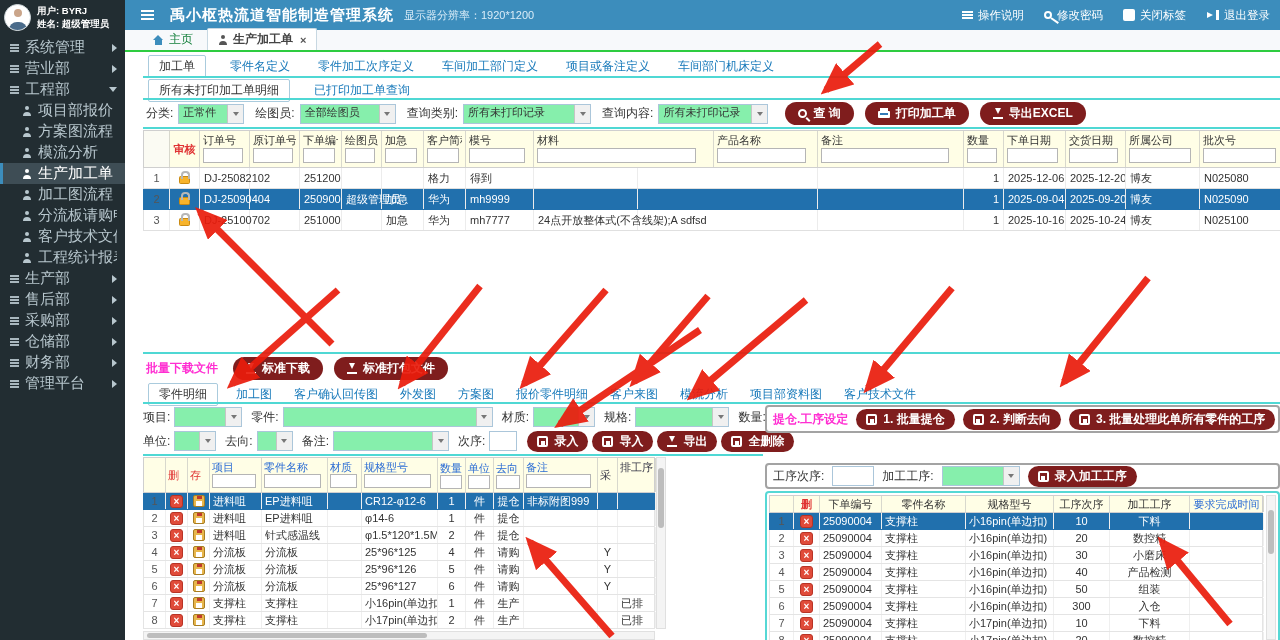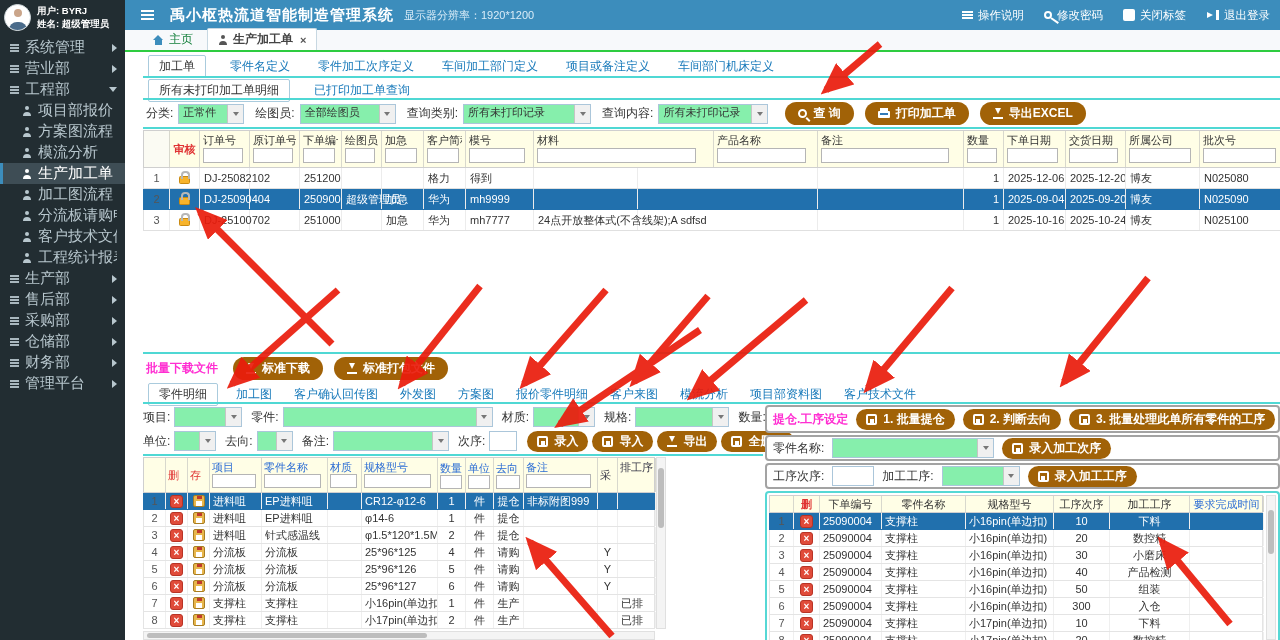--- a/index.html
+++ b/index.html
@@ -48,21 +48,21 @@
   .ic-home::before{content:"";position:absolute;top:0;left:0;border-left:5.5px solid transparent;border-right:5.5px solid transparent;border-bottom:5px solid #3c8dbc}
   .ic-home::after{content:"";position:absolute;bottom:0;left:2px;width:7px;height:5px;background:#3c8dbc}
   .ic-person.dark{color:#555}
   .tab-close{color:#555;font-weight:bold;font-size:11px;margin-left:2px;line-height:10px}
 
   
   .tealline{position:absolute;height:2px;background:#4fd8d4}
   .tabrow{position:absolute;display:flex;align-items:center;gap:20px;font-size:12px;color:#1779ba}
   .tabrow .ttab{cursor:pointer;white-space:nowrap;padding:2px 4px}
   .tabrow .ttab.active{background:#fff;border:1px solid #aacbdd;border-radius:2px;color:#333;padding:2px 10px}
-  .btn{display:inline-flex;align-items:center;gap:6px;background:#a16207;color:#fff;border:none;border-radius:13px;padding:0 13px;height:23px;font-size:12px;font-weight:bold;cursor:pointer;white-space:nowrap;font-family:inherit}
+  .btn{display:inline-flex;align-items:center;gap:6px;background:#7f1d1d;color:#fff;border:none;border-radius:13px;padding:0 13px;height:23px;font-size:12px;font-weight:bold;cursor:pointer;white-space:nowrap;font-family:inherit}
   .btn.small{height:21px;padding:0 10px;border-radius:11px}
   .sel{display:inline-flex;align-items:flex-start;height:20px;background:#86efac;border:1px solid #abc6da;font-size:11px;color:#333}
   .sel .sv{flex:1;padding:0 4px;overflow:hidden;white-space:nowrap}
   .sel .sbtn{width:16px;height:100%;background:#f0f0f0;border-left:1px solid #c5c5c5;display:flex;align-items:center;justify-content:center;flex:none}
   .sel .sbtn::after{content:"";border-left:3.5px solid transparent;border-right:3.5px solid transparent;border-top:4px solid #777}
   .tin{height:20px;border:1px solid #abc6da;background:#fff;font-size:11px;padding:0 3px;font-family:inherit}
   .flbl{font-size:12px;color:#333;white-space:nowrap}
   .pink{color:#ff2fd2;font-weight:bold;font-size:12px;white-space:nowrap}
 
   
@@ -748,31 +748,20 @@
         <span class="wic-floppy"></span>
         <span>1. 批量提仓</span>
       </button>
     <button class="btn small">
         <span class="wic-floppy"></span>
         <span>2. 判断去向</span>
       </button>
     <button class="btn small">
         <span class="wic-floppy"></span>
         <span>3. 批量处理此单所有零件的工序</span>
-      </button>
-  </div>
-  <div class="cyanbox" style="left:765px;top:435px;width:515px;height:26px">
-    <span class="flbl">零件名称:</span>
-    <span class="sel" style="width:162px">
-        <span class="sv"></span>
-        <span class="sbtn"></span>
-      </span>
-    <button class="btn small">
-        <span class="wic-floppy"></span>
-        <span>录入加工次序</span>
       </button>
   </div>
   <div class="cyanbox" style="left:765px;top:463px;width:515px;height:26px">
     <span class="flbl">工序次序:</span>
     <input class="tin" style="width: 42px;">
     <span class="flbl">加工工序:</span>
     <span class="sel" style="width:78px">
         <span class="sv"></span>
         <span class="sbtn"></span>
       </span>

